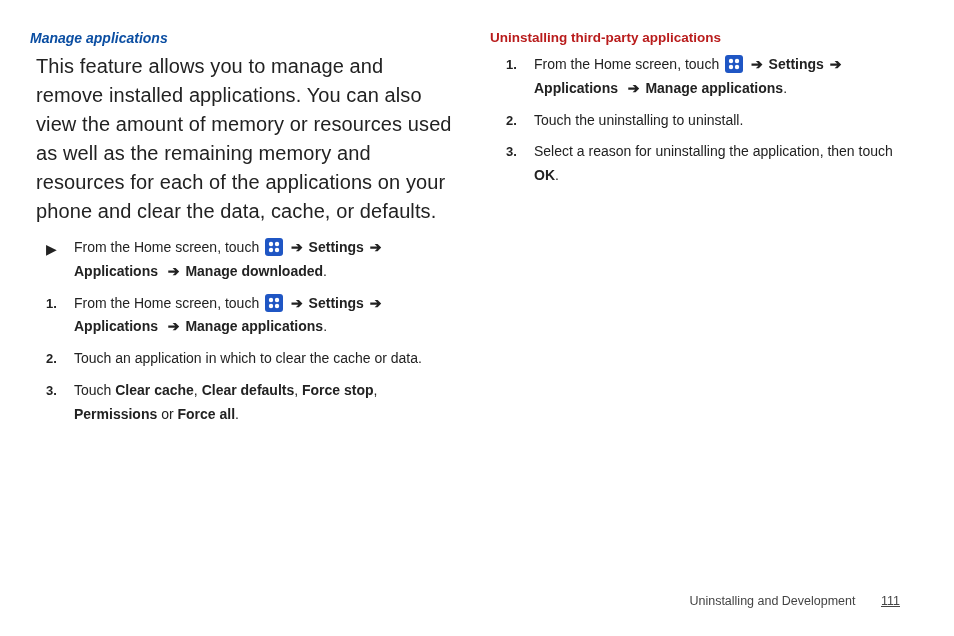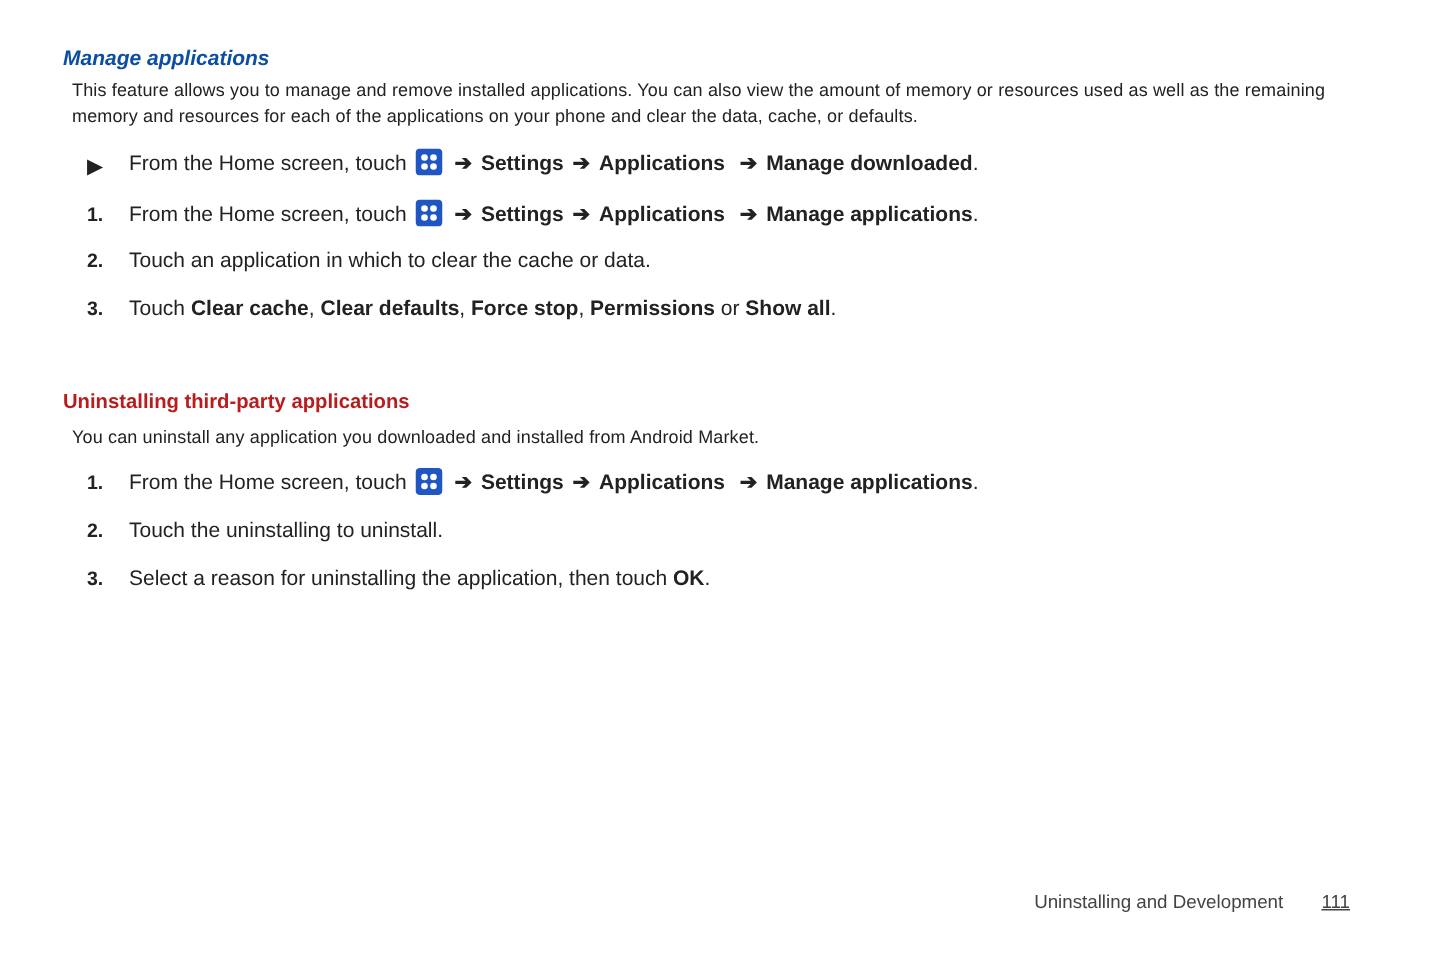--- a/index.html
+++ b/index.html
@@ -7,43 +7,42 @@
     padding: 0;
     width: 954px;
     height: 636px;
     font-family: Arial, Helvetica, sans-serif;
     color: #222;
     background: #fff;
     position: relative;
   }
   .page {
     display: flex;
-    padding: 30px 42px 0 42px;
+    padding: 30px 42px 0 30px;
     gap: 38px;
-    flex-direction: column;
   }
   .col {
     flex: 1;
     min-width: 0;
   }
   .h-italic-blue {
     color: #0b4ea2;
     font-style: italic;
     font-weight: bold;
     font-size: 14px;
     margin: 0 0 6px 0;
   }
   .h-blue {
     color: #b91c1c;
     font-weight: bold;
     font-size: 13.5px;
     margin: 14px 0 8px 0;
   }
   .para {
-    font-size: 12px;
+    font-size: 20px;
     line-height: 1.45;
     margin: 4px 0 10px 6px;
     font-stretch: condensed;
     letter-spacing: 0.1px;
   }
   .listrow {
     display: flex;
     align-items: flex-start;
     margin: 8px 0 4px 16px;
     font-size: 14px;
@@ -145,28 +144,27 @@
       <div class="content">Touch an application in which to clear the cache or data.</div>
     </div>
 
     <div class="listrow">
       <div class="marker">3.</div>
       <div class="content">
         <span>Touch </span>
         <span class="b">Clear cache</span>,
         <span class="b">Clear defaults</span>,
         <span class="b">Force stop</span>,
-        <span class="b">Permissions</span><span> or </span><span class="b">Show all</span><span>.</span>
+        <span class="b">Permissions</span><span> or </span><span class="b">Force all</span><span>.</span>
       </div>
     </div>
   </div>
 
   <div class="col">
     <div class="h-blue" style="margin-top:0">Uninstalling third-party applications</div>
-    <div class="para">You can uninstall any application you downloaded and installed from Android Market.</div>
 
     <div class="listrow">
       <div class="marker">1.</div>
       <div class="content">
         <span>From the Home screen, touch </span>
         <span class="apps-icon">
           <svg viewBox="0 0 18 18">
               <rect x="0" y="0" width="18" height="18" rx="3" fill="#1f56c4"></rect>
               <circle cx="6" cy="6" r="2.2" fill="#fff"></circle>
               <circle cx="12" cy="6" r="2.2" fill="#fff"></circle>

